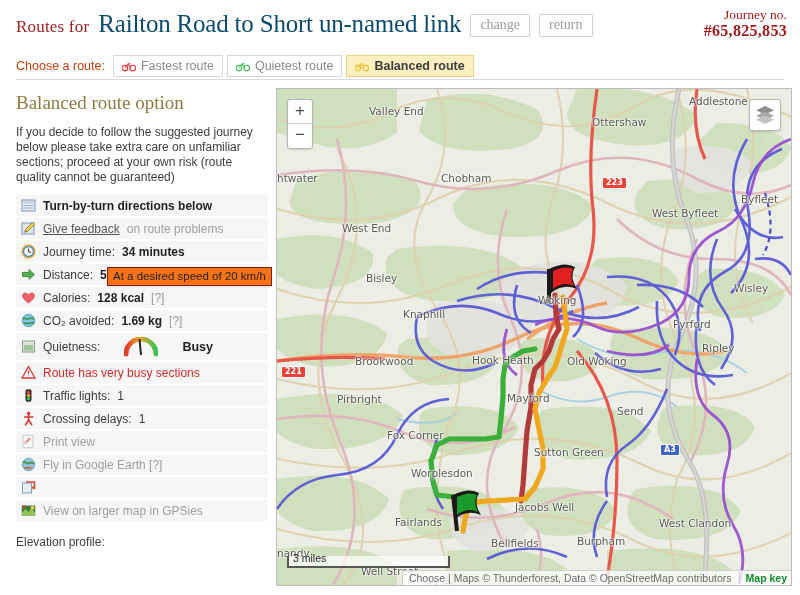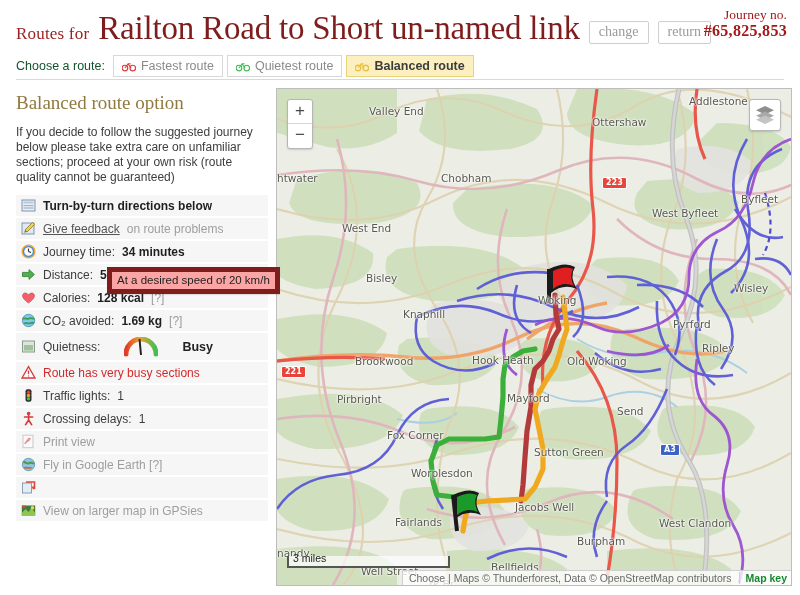--- a/index.html
+++ b/index.html
@@ -22,21 +22,21 @@
     position: absolute; left: 16px; top: 10px;
     display: flex; align-items: baseline; gap: 9px;
     white-space: nowrap;
   }
   .t-routesfor {
     font-family: "Liberation Serif", serif;
     font-size: 17px; color: #9b2222; letter-spacing: .2px;
   }
   .t-main {
     font-family: "Liberation Serif", serif;
-    font-size: 33px; color: #7f1d1d; font-weight: normal;
+    font-size: 25px; color: #0c4a6e; font-weight: normal;
     letter-spacing: -.2px;
   }
   .hdr-btn {
     font-family: "Liberation Serif", serif;
     font-size: 14px; color: #9a9a9a;
     border: 1px solid #cfcfcf; background: #fff;
     padding: 2px 9px 3px 9px; border-radius: 2px;
     position: relative; top: -3px;
     cursor: pointer;
   }
@@ -47,21 +47,21 @@
     color: #a11b1b;
   }
   #journey-no .jn-label { font-size: 13.5px; display: block; line-height: 14px; }
   #journey-no .jn-value { font-size: 16px; font-weight: bold; display: block; line-height: 18px; letter-spacing: .3px;}
 
   
   #tabrow {
     position: absolute; left: 0; top: 52px; width: 800px; height: 28px;
     display: flex; align-items: center; padding-left: 16px;
   }
-  #tabrow .choose-label { font-size: 12.5px; color: #14532d; margin-right: 8px; }
+  #tabrow .choose-label { font-size: 12.5px; color: #c2410c; margin-right: 8px; }
   .tab {
     display: flex; align-items: center; gap: 5px;
     height: 22px; padding: 0 8px;
     border: 1px solid #d8d8d8; background: #fff;
     margin-right: 4px; cursor: pointer;
     font-size: 12.5px; color: #8a8a8a;
   }
   .tab.active {
     background: #fdf0c0; border-color: #e8d27a; color: #3c3c3c; font-weight: bold;
   }
@@ -102,21 +102,21 @@
   .qw { display:flex; align-items:center; gap: 24px; }
   .q-busy { font-weight: bold; color: #222; font-size: 12.5px; }
   #elev-label { margin-top: 14px; font-size: 12px; color: #3d3d3d; }
 
   
   .gauge { width: 34px; height: 20px; position: relative; display:block; }
 
   
   #tooltip {
     position: absolute; left: 107px; top: 267px;
-    background: #fca5a5; border: 5px solid #7f1d1d;
+    background: #f97316; border: 1px solid #7f1d1d;
     font-size: 11.5px; color: #222; padding: 2px 5px 3px 5px;
     white-space: nowrap; z-index: 40;
     box-shadow: 0 1px 1px rgba(0,0,0,.10);
   }
 
   
   #map {
     position: absolute; left: 276px; top: 88px;
     width: 516px; height: 498px;
     border: 1px solid #bdbdbd;
@@ -414,20 +414,21 @@
         <svg width="15" height="15" viewBox="0 0 15 15">
           <rect x="0.8" y="2.5" width="13.4" height="10" fill="#3d7a3d"></rect>
           <path d="M0.8 10 L4.5 6 L7.5 9 L10.5 5 L14.2 10 L14.2 12.5 L0.8 12.5 Z" fill="#8fc44f"></path>
           <circle cx="11.5" cy="4.8" r="1.8" fill="#f2d24a"></circle>
           <path d="M0.8 2.5 L5 2.5 L3 6 Z" fill="#d84a3a"></path>
         </svg>
       </span>
       <span class="dim">View on larger map in GPSies</span>
     </div>
 
+    <div id="elev-label">Elevation profile:</div>
   </div>
 
   <div id="tooltip">At a desired speed of 20 km/h</div>
 
   <div id="map">
 
     <svg id="map-canvas" viewBox="0 0 514 496">
 
       <rect x="0" y="0" width="514" height="496" fill="#eceee6"></rect>
 
@@ -643,21 +644,21 @@
         <div class="maplabel big" style="left: 425px; top: 253px;">Ripley</div>
         <div class="maplabel big" style="left: 230px; top: 303px;">Mayford</div>
         <div class="maplabel big" style="left: 340px; top: 316px;">Send</div>
         <div class="maplabel big" style="left: 60px; top: 304px;">Pirbright</div>
         <div class="maplabel big" style="left: 110px; top: 340px;">Fox Corner</div>
         <div class="maplabel big" style="left: 257px; top: 357px;">Sutton Green</div>
         <div class="maplabel big" style="left: 134px; top: 378px;">Worplesdon</div>
         <div class="maplabel big" style="left: 238px; top: 412px;">Jacobs Well</div>
         <div class="maplabel big" style="left: 118px; top: 427px;">Fairlands</div>
         <div class="maplabel big" style="left: 382px; top: 428px;">West Clandon</div>
-        <div class="maplabel big" style="left: 214px; top: 472px;">Bellfields</div>
+        <div class="maplabel big" style="left: 214px; top: 448px;">Bellfields</div>
         <div class="maplabel big" style="left: 300px; top: 446px;">Burpham</div>
         <div class="maplabel big" style="left: 0px; top: 458px;">nandy</div>
         <div class="maplabel big" style="left: 84px; top: 476px;">Well Street</div>
         <div class="maplabel big" style="left: 152px; top: 489px;">rk Br</div>
       </div>
 
     <div id="shields-layer">
         <div class="shield red" style="left: 325px; top: 88px;">223</div>
         <div class="shield red" style="left: 4px; top: 277px;">221</div>
         <div class="shield blue" style="left: 383px; top: 355px;">A3</div>

